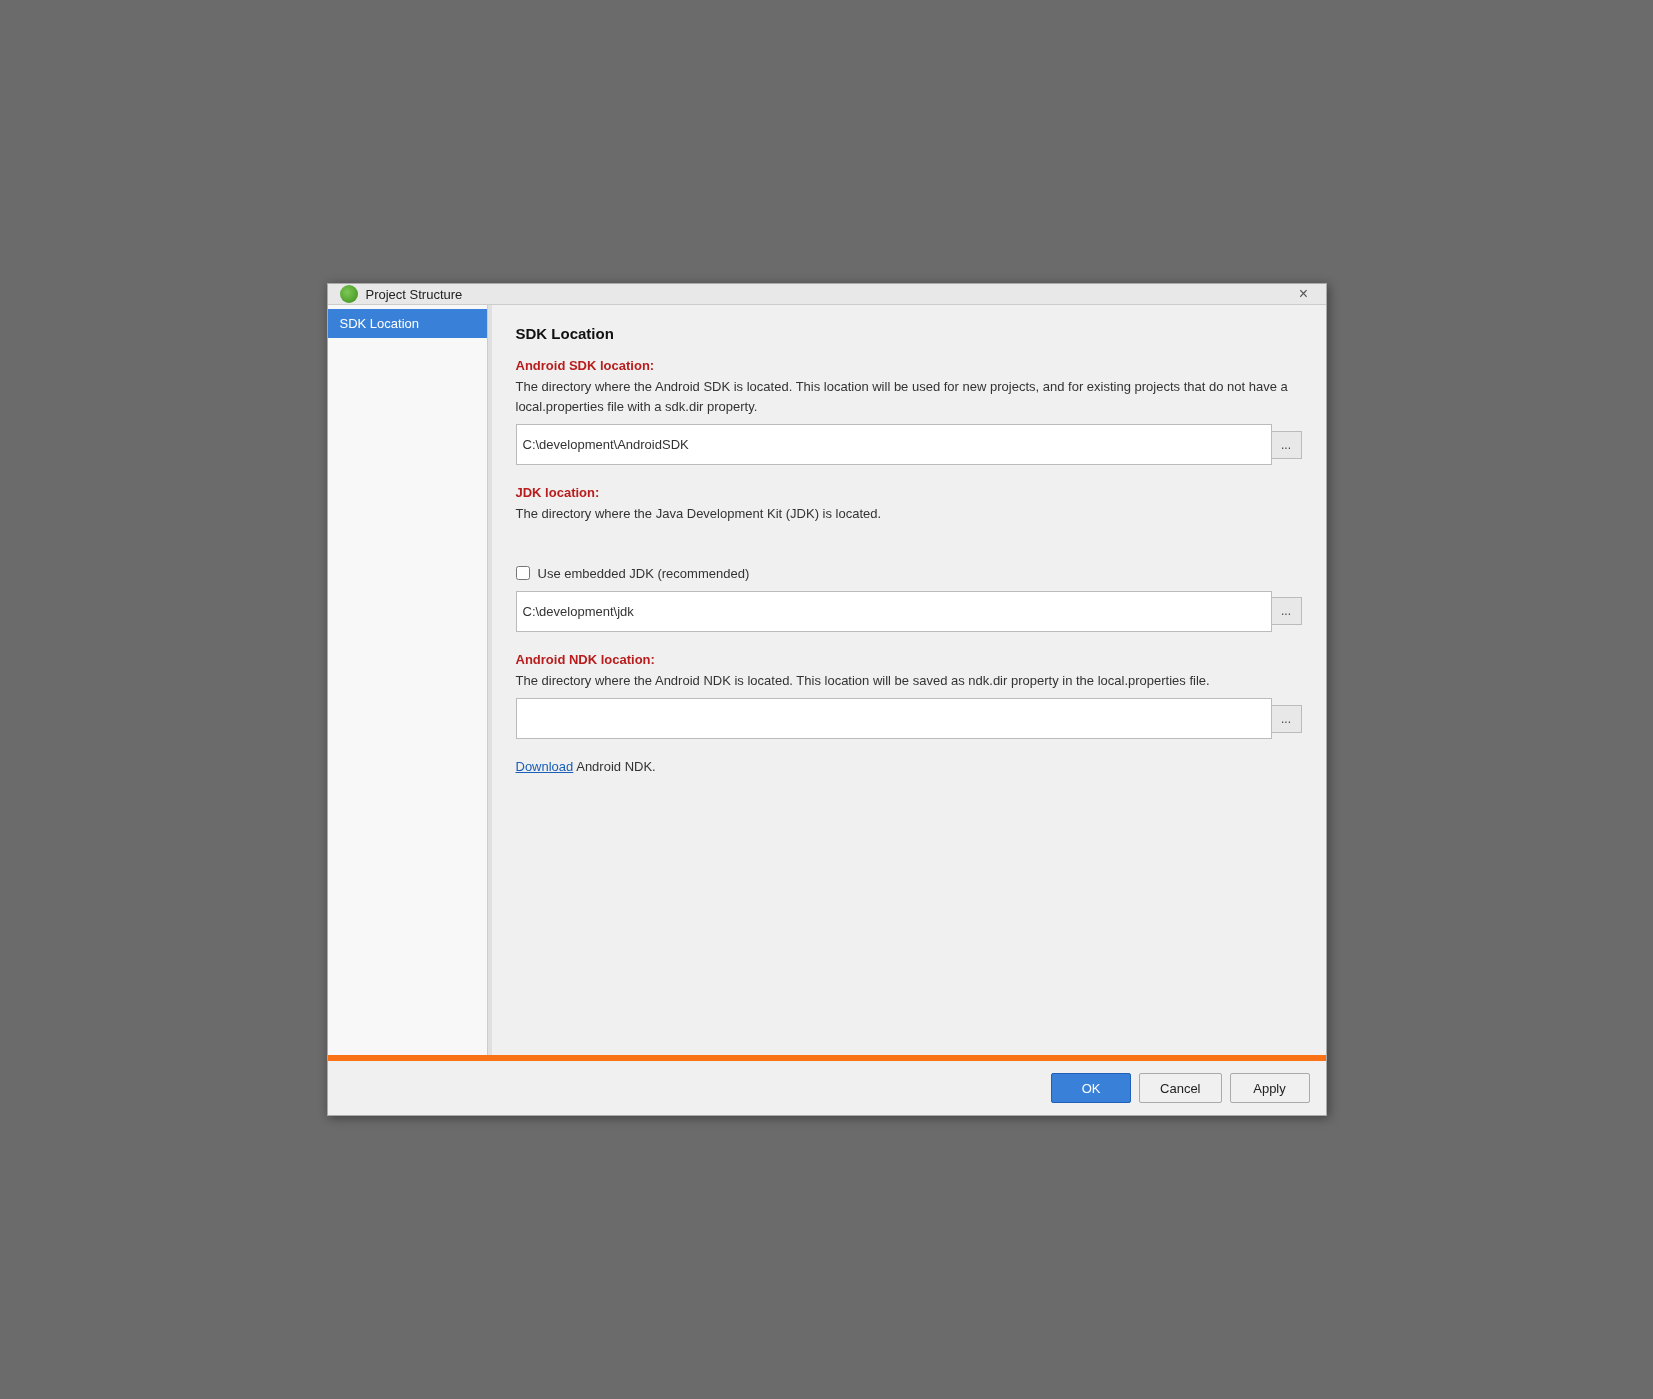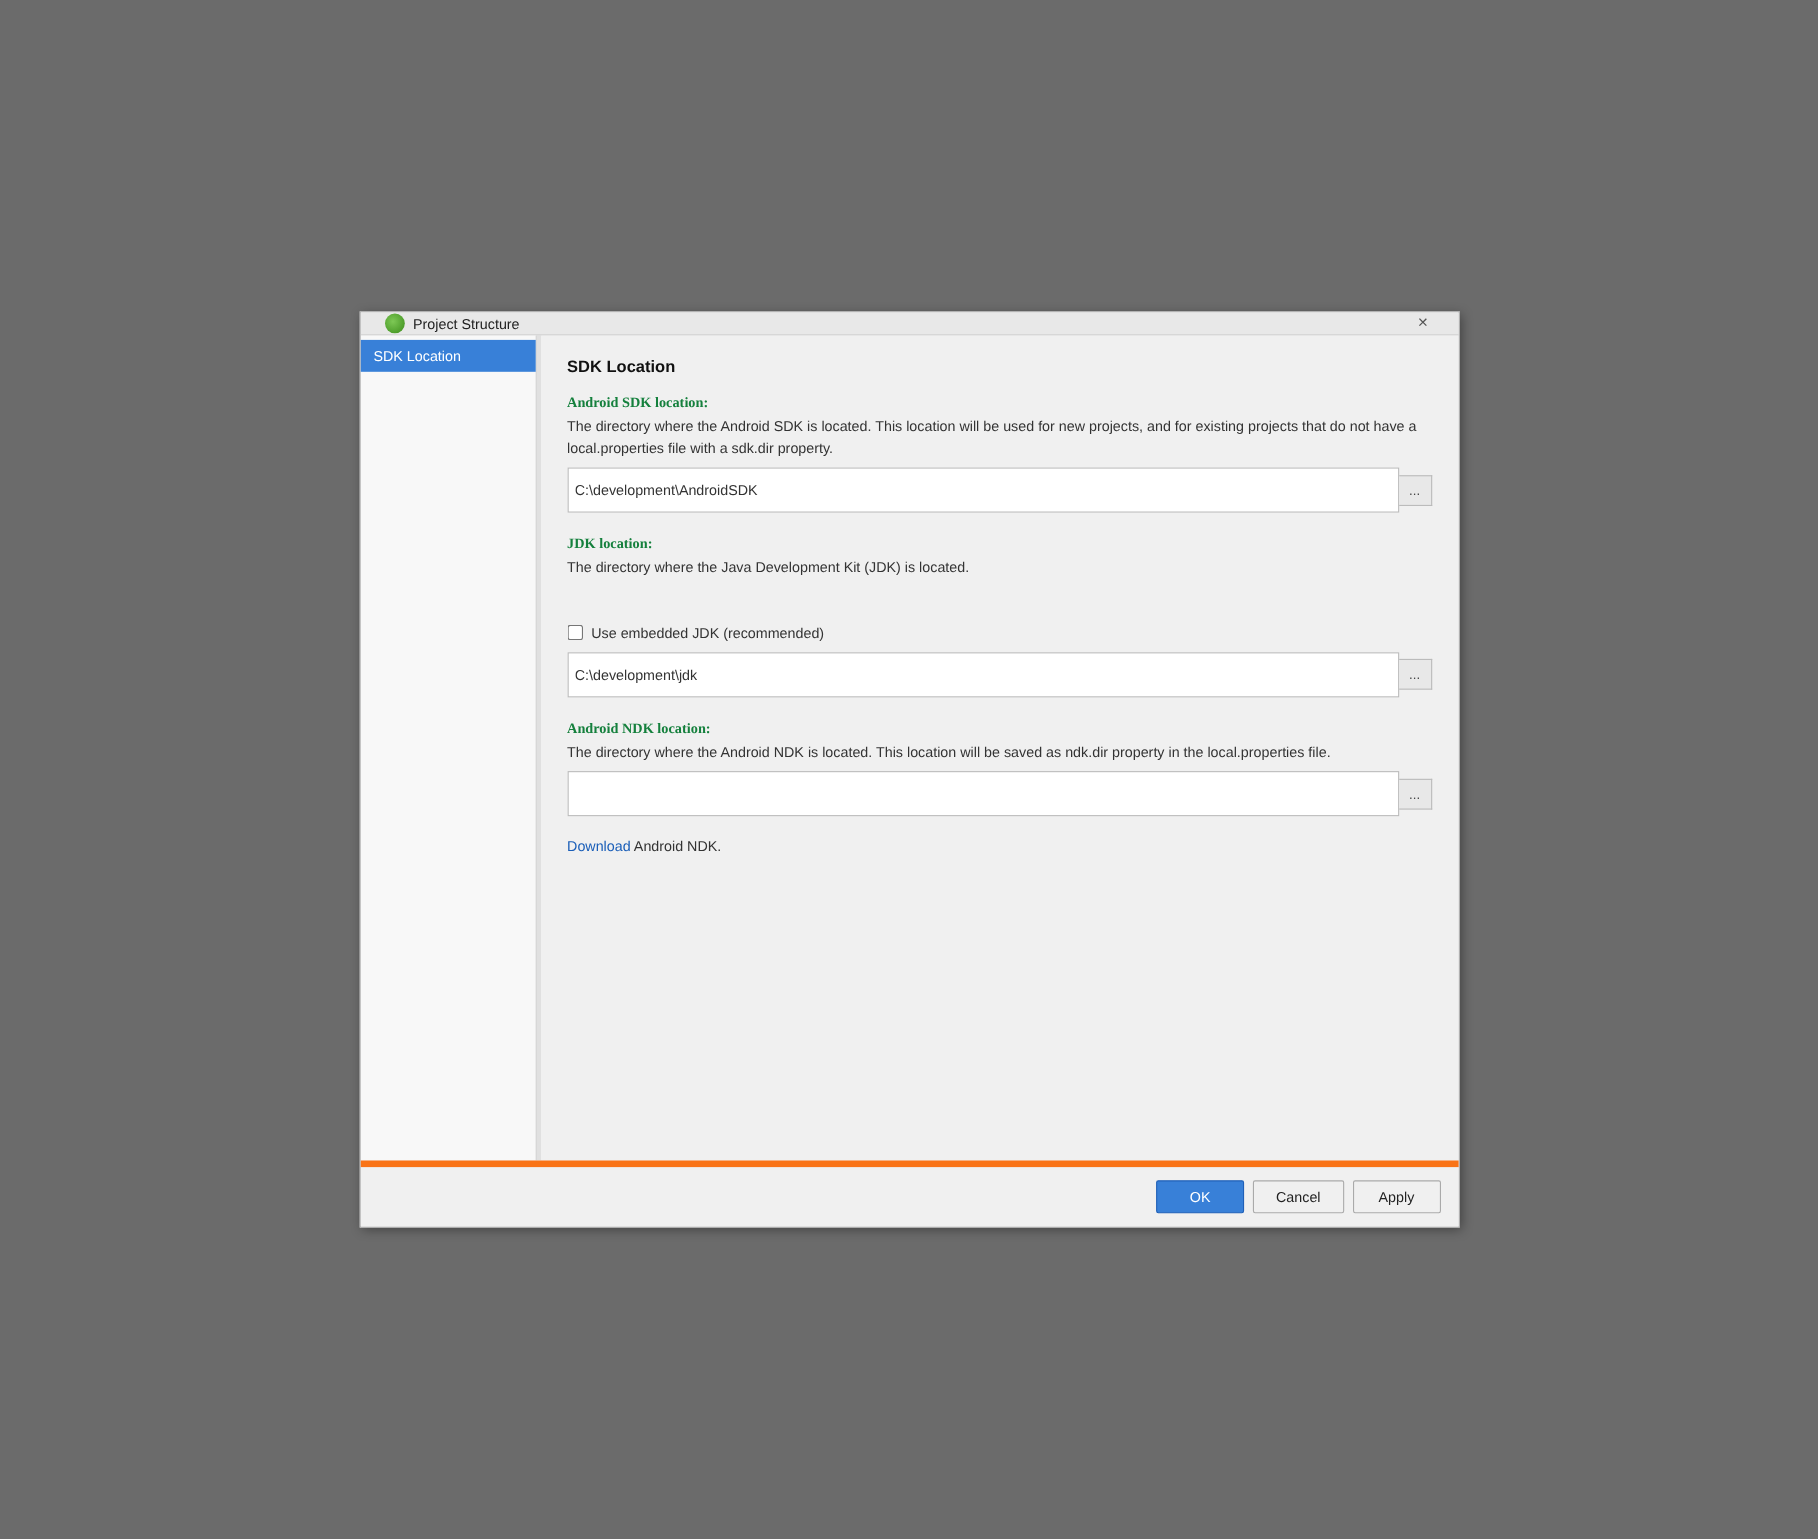--- a/index.html
+++ b/index.html
@@ -26,21 +26,21 @@
       display: flex;
       flex-direction: column;
     }
 
     .title-bar {
       background: #e8e8e8;
       border-bottom: 1px solid #ccc;
       display: flex;
       align-items: center;
       justify-content: space-between;
-      padding: 6px 22px;
+      padding: 6px 12px;
       height: 21px;
     }
 
     .title-bar-left {
       display: flex;
       align-items: center;
       gap: 8px;
     }
 
     .title-bar-icon {
@@ -106,23 +106,22 @@
     .section-title {
       font-size: 15px;
       font-weight: bold;
       color: #111;
       margin-bottom: 16px;
     }
 
     .field-label {
       font-size: 13px;
       font-weight: bold;
-      color: #15803d;
+      color: #b91c1c;
       margin-bottom: 4px;
-      font-family: Liberation Serif, serif;
     }
 
     .field-description {
       font-size: 13px;
       color: #333;
       margin-bottom: 8px;
       line-height: 1.5;
     }
 
     .input-row {
@@ -181,20 +180,21 @@
     }
 
     .download-text {
       font-size: 13px;
       color: #333;
       margin-top: 8px;
     }
 
     .download-link {
       color: #1a5eb8;
+      text-decoration: underline;
       cursor: pointer;
     }
 
     .dialog-footer {
       border-top: 6px solid #f97316;
       padding: 12px 16px;
       display: flex;
       justify-content: flex-end;
       gap: 8px;
       background: #f0f0f0;

